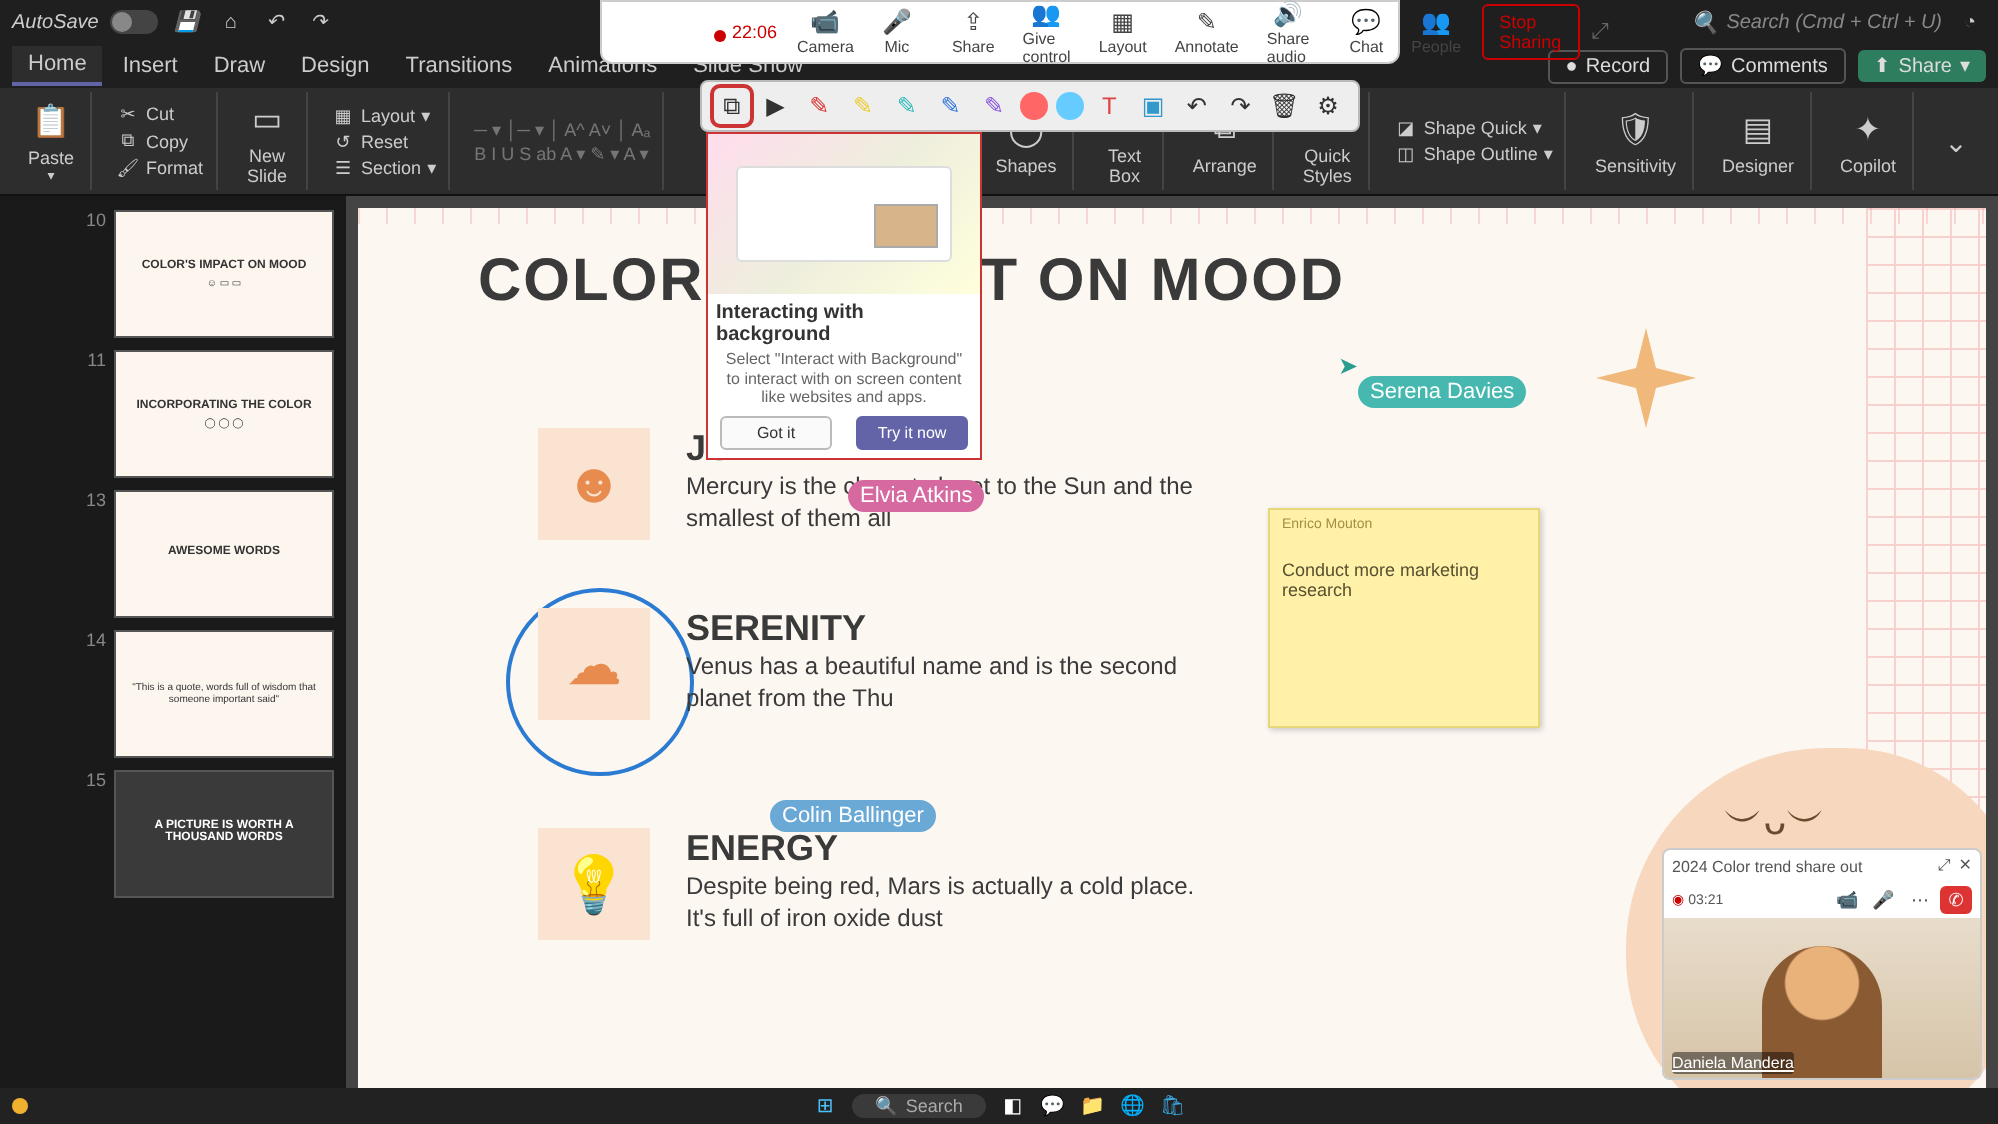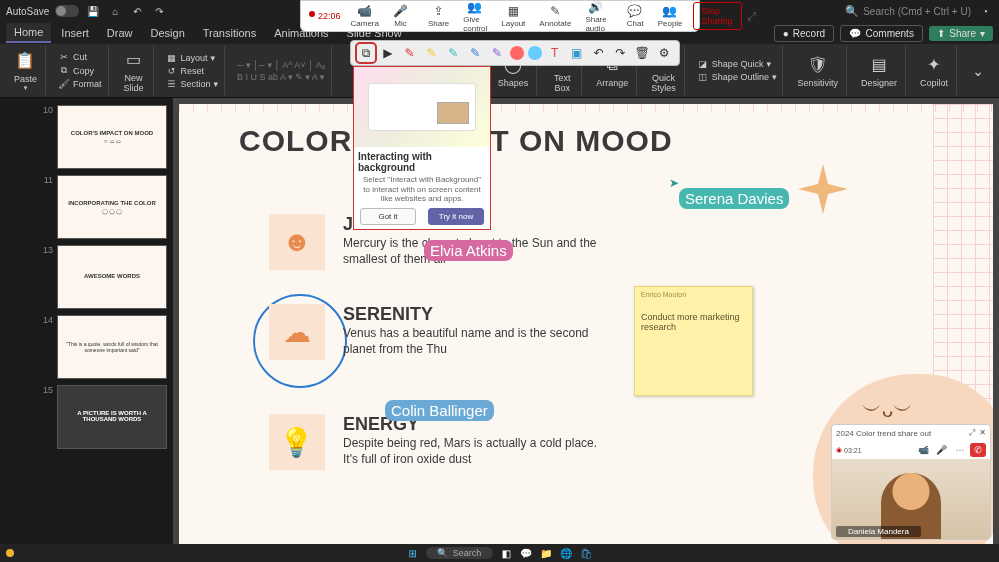--- a/index.html
+++ b/index.html
@@ -1,19 +1,19 @@
 <!DOCTYPE html>
 <html><head>
 <meta charset="utf-8">
 <style>
   * { box-sizing: border-box; margin: 0; padding: 0; font-family: "Segoe UI", Arial, sans-serif; }
   html, body { width: 999px; height: 562px; overflow: hidden; background: #1f1f1f; color: #fff; }
 
   
-  .titlebar { height: 22px; background: #1f1f1f; display: flex; align-items: center; gap: 6px; padding: 0 6px; font-size: 10px; color: #ccc; }
+  .titlebar { height: 22px; background: #1f1f1f; display: flex; align-items: center; gap: 6px; padding: 0 6px; font-size: 10px; color: #ccc; font-style: italic; }
   .titlebar .autosave-toggle { width: 24px; height: 12px; background: #444; border-radius: 6px; position: relative; }
   .titlebar .autosave-toggle::after { content:""; position:absolute; width:10px; height:10px; background:#888; border-radius:50%; top:1px; left:1px; }
   .titlebar .icon-btn { width:16px; height:16px; color:#ccc; display:flex; align-items:center; justify-content:center; }
   .titlebar .spacer { flex: 1; }
   .titlebar .search-wrap { display:flex; align-items:center; gap:4px; color:#888; font-size:10px; }
   .titlebar .search-ico { font-size:11px; }
 
   
   .tabrow { height: 22px; background: #1f1f1f; display: flex; align-items: center; gap: 2px; padding: 0 6px; font-size: 11px; }
   .tabrow .tab { padding: 3px 8px; color: #ccc; cursor: pointer; }
@@ -33,21 +33,21 @@
   .rsmallcol .glyph { width:12px; text-align:center; }
   .ribbon .iconbox { width:22px; height:22px; display:flex; align-items:center; justify-content:center; font-size:14px; }
   .ribbon .label { font-size:9px; text-align:center; }
   .ribbon-spacer{flex:1;}
   
 
   
   .meeting-bar { position:absolute; top:0; left:300px; width:400px; height:32px; background:#fff; border:1px solid #ccc; border-radius:0 0 6px 6px; display:flex; align-items:center; gap:6px; padding:0 8px; font-size:8px; color:#444; z-index:50; }
   .meeting-bar .mb-item { display:flex; flex-direction:column; align-items:center; gap:1px; padding:0 4px; }
   .meeting-bar .mb-ico { font-size:12px; height:14px; display:flex; align-items:center; }
-  .meeting-bar .rec { color:#c00; display:flex; align-items:flex-start; gap:3px; font-size:9px; }
+  .meeting-bar .rec { color:#c00; display:flex; align-items:flex-end; gap:3px; font-size:9px;margin-left:48px; }
   .meeting-bar .rec::before { content:""; width:6px; height:6px; background:#c00; border-radius:50%; display:inline-block; }
   .meeting-bar .stop { border:1px solid #c00; color:#c00; padding:3px 8px; border-radius:3px; font-size:9px; }
 
   
   .anno-bar { position:absolute; top:40px; left:350px; width:330px; height:26px; background:#eee; border:1px solid #bbb; border-radius:4px; display:flex; align-items:center; gap:4px; padding:0 6px; z-index:48; }
   .anno-bar .dot { width:14px; height:14px; border-radius:50%; }
   .anno-bar .tool { width:18px; height:18px; display:flex; align-items:center; justify-content:center; font-size:12px; color:#333; }
   .anno-bar .sel { outline:2px solid #c33; border-radius:3px; }
 
   
@@ -83,40 +83,40 @@
   .sec2 { top:200px; }
   .sec3 { top:310px; }
   .slide .ring { position:absolute; top:190px; left:74px; width:94px; height:94px; border:2px solid #2a7bd1; border-radius:50%; }
   .slide .sparkle { position:absolute; top:60px; right:140px; width:60px; height:60px; color:#f0b87a; }
   .slide .blob { position:absolute; bottom:-30px; right:-20px; width:200px; height:200px; background:#f7d8be; border-radius:50% 45% 50% 48%; }
   .slide .face { position:absolute; bottom:120px; right:80px; font-size:20px; color:#6b4a2e; }
   .slide .grid { position:absolute; top:0; right:0; width:60px; height:300px; background-image:linear-gradient(#e99 1px,transparent 1px),linear-gradient(90deg,#e99 1px,transparent 1px); background-size:14px 14px; opacity:.4; }
   .slide .topstrip { position:absolute; top:0; left:0; right:0; height:8px; background-image:linear-gradient(90deg,#e99 1px,transparent 1px); background-size:14px 14px; opacity:.35; }
 
   
-  .tag { position:absolute; font-size:15px; padding:2px 6px; border-radius:8px; color:#fff; white-space:nowrap; }
+  .tag { position:absolute; font-size:11px; padding:2px 6px; border-radius:8px; color:#fff; white-space:nowrap; }
   .tag.elvia { background:#d66aa0; top:136px; left:245px; }
   .tag.serena { background:#46b8b0; top:84px; left:500px; }
   .tag.colin { background:#6aa9d6; top:296px; left:206px; }
   .serena-cursor{position:absolute; top:72px; left:490px; color:#2a9d8f; font-size:12px;}
-  .sticky { position:absolute; top:182px; left:455px; width:119px; height:110px; background:#fff2a8; border:1px solid #e6d77a; box-shadow:1px 1px 3px rgba(0,0,0,.2); padding:4px 6px; font-size:9px; color:#585030; }
+  .sticky { position:absolute; top:150px; left:455px; width:136px; height:110px; background:#fff2a8; border:1px solid #e6d77a; box-shadow:1px 1px 3px rgba(0,0,0,.2); padding:4px 6px; font-size:9px; color:#585030; }
   .sticky .author { font-size:7px; color:#a28f40; margin-bottom:14px; }
 
   
   .pip { position:absolute; right:8px; bottom:22px; width:160px; height:116px; background:#fff; border:1px solid #ccc; border-radius:4px; overflow:hidden; z-index:60; display:flex; flex-direction:column; }
   .pip .hdr { height:16px; display:flex; align-items:center; justify-content:space-between; padding:0 4px; font-size:8px; color:#555; }
   .pip .hdr .ctl { display:flex; gap:4px; }
   .pip .bar { height:18px; display:flex; align-items:center; gap:2px; padding:0 4px; font-size:7px; color:#555; }
   .pip .bar .rec { color:#c00; }
   .pip .bar .sp{flex:1;}
   .pip .bar .btn { width:16px; height:14px; border-radius:3px; display:flex; align-items:center; justify-content:center; font-size:9px; }
   .pip .bar .red { background:#d33; color:#fff; }
   .pip .vid { flex:1; background:linear-gradient(#e8dccb,#d6c4a8); position:relative; }
   .pip .person { position:absolute; left:50%; bottom:0; transform:translateX(-50%); width:60px; height:66px; background:radial-gradient(circle at 50% 28%, #e8b27a 0 18px, transparent 19px), linear-gradient(#8a5a33,#8a5a33); border-radius:30px 30px 0 0; }
-  .pip .name { position:absolute; left:4px; bottom:2px; font-size:8px; background:rgba(0,0,0,.45); color:#fff; padding:1px 12px; border-radius:2px; }
+  .pip .name { position:absolute; left:4px; bottom:2px; font-size:8px; background:rgba(0,0,0,.45); color:#fff; padding:1px 0; border-radius:2px;text-decoration:underline; }
 
   
   .taskbar { position:absolute; left:0; right:0; bottom:0; height:18px; background:#222; display:flex; align-items:center; justify-content:center; gap:6px; font-size:10px; }
   .taskbar .searchpill { background:#3a3a3a; border-radius:10px; padding:1px 12px; color:#aaa; font-size:9px; display:flex; align-items:center; gap:4px; }
   .taskbar .tb-ico { width:14px; height:14px; border-radius:3px; display:flex; align-items:center; justify-content:center; font-size:10px; }
   .taskbar .dot { position:absolute; left:6px; width:8px; height:8px; background:#f0b030; border-radius:50%; }
 
   svg { display:block; }
 </style>
 </head>

